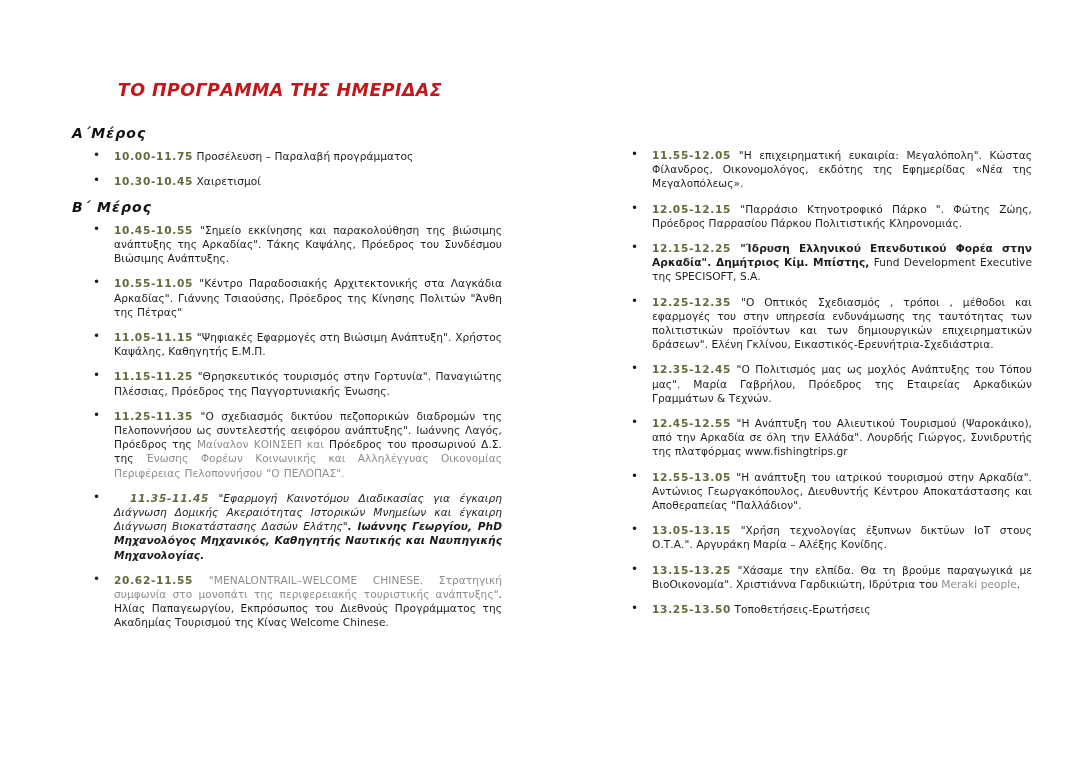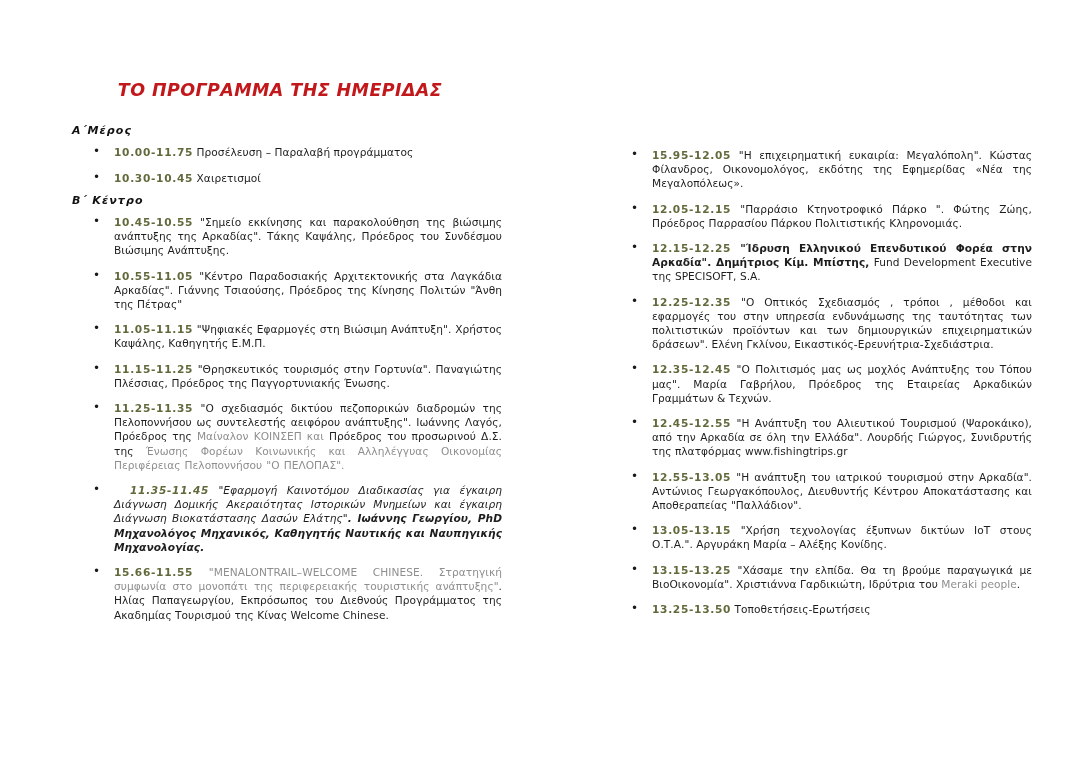--- a/index.html
+++ b/index.html
@@ -45,21 +45,21 @@
 
   
   .col {
     position: absolute;
     top: 124px;
   }
   .col-left  { left: 72px;  width: 430px; }
   .col-right { left: 610px; width: 422px; top: 148px; }
 
   .part-heading {
-    font-size: 11px;
+    font-size: 14px;
     font-weight: bold;
     font-style: italic;
     letter-spacing: 1.1px;
     color: #111111;
     margin: 0 0 7px 0;
     line-height: 1.3;
   }
   .part-heading.second { margin-top: 9px; }
 
   ul.agenda {
@@ -119,21 +119,21 @@
 
     <ul class="agenda">
       <li>
         <span class="time">10.00-11.75</span><span class="body"> Προσέλευση – Παραλαβή προγράμματος</span>
       </li>
       <li>
         <span class="time">10.30-10.45</span><span class="body">  Χαιρετισμοί</span>
       </li>
     </ul>
 
-    <h2 class="part-heading second">Β΄ Κέντρο</h2>
+    <h2 class="part-heading second">Β΄ Μέρος</h2>
 
     <ul class="agenda">
 
       <li>
         <span class="time">10.45-10.55</span><span class="body">  "Σημείο εκκίνησης και παρακολούθηση της βιώσιμης ανάπτυξης της Αρκαδίας". Τάκης Καψάλης, Πρόεδρος του Συνδέσμου Βιώσιμης Ανάπτυξης.</span>
       </li>
 
       <li>
         <span class="time">10.55-11.05</span><span class="body">  "Κέντρο Παραδοσιακής Αρχιτεκτονικής στα Λαγκάδια Αρκαδίας". Γιάννης Τσιαούσης, Πρόεδρος της Κίνησης Πολιτών "Άνθη της Πέτρας"</span>
       </li>
@@ -148,31 +148,31 @@
 
       <li class="loose">
         <span class="time">11.25-11.35</span><span class="body"> "Ο σχεδιασμός δικτύου πεζοπορικών διαδρομών της Πελοποννήσου ως συντελεστής αειφόρου ανάπτυξης". Ιωάννης Λαγός, Πρόεδρος της </span><span class="body muted">Μαίναλον ΚΟΙΝΣΕΠ και</span><span class="body"> Πρόεδρος του προσωρινού Δ.Σ. της </span><span class="body muted">Ένωσης Φορέων Κοινωνικής και Αλληλέγγυας Οικονομίας Περιφέρειας Πελοποννήσου "Ο ΠΕΛΟΠΑΣ".</span>
       </li>
 
       <li class="italic-item">
         <span class="time">11.35-11.45</span><span class="body"> "Εφαρμογή Καινοτόμου Διαδικασίας για έγκαιρη Διάγνωση Δομικής Ακεραιότητας Ιστορικών Μνημείων και έγκαιρη Διάγνωση Βιοκατάστασης Δασών Ελάτης"</span><span class="body b">. Ιωάννης Γεωργίου, PhD Μηχανολόγος Μηχανικός, Καθηγητής Ναυτικής και Ναυπηγικής Μηχανολογίας.</span>
       </li>
 
       <li>
-        <span class="time">15.66-11.55</span><span class="body muted">   "MENALONTRAIL–WELCOME CHINESE. Στρατηγική συμφωνία στο μονοπάτι της περιφερειακής τουριστικής ανάπτυξης"</span><span class="body">. Ηλίας Παπαγεωργίου, Εκπρόσωπος του Διεθνούς Προγράμματος της Ακαδημίας Τουρισμού της Κίνας Welcome Chinese.</span>
+        <span class="time">20.62-11.55</span><span class="body muted">   "MENALONTRAIL–WELCOME CHINESE. Στρατηγική συμφωνία στο μονοπάτι της περιφερειακής τουριστικής ανάπτυξης"</span><span class="body">. Ηλίας Παπαγεωργίου, Εκπρόσωπος του Διεθνούς Προγράμματος της Ακαδημίας Τουρισμού της Κίνας Welcome Chinese.</span>
       </li>
 
     </ul>
   </div>
 
   <div class="col col-right">
     <ul class="agenda">
 
       <li>
-        <span class="time">15.95-12.05</span><span class="body"> "Η επιχειρηματική ευκαιρία: Μεγαλόπολη". Κώστας Φίλανδρος, Οικονομολόγος, εκδότης της Εφημερίδας «Νέα της Μεγαλοπόλεως».</span>
+        <span class="time">11.55-12.05</span><span class="body"> "Η επιχειρηματική ευκαιρία: Μεγαλόπολη". Κώστας Φίλανδρος, Οικονομολόγος, εκδότης της Εφημερίδας «Νέα της Μεγαλοπόλεως».</span>
       </li>
 
       <li>
         <span class="time">12.05-12.15</span><span class="body"> "Παρράσιο Κτηνοτροφικό Πάρκο ". Φώτης Ζώης, Πρόεδρος Παρρασίου Πάρκου Πολιτιστικής Κληρονομιάς.</span>
       </li>
 
       <li>
         <span class="time">12.15-12.25</span><span class="body b">  "Ίδρυση Ελληνικού Επενδυτικού Φορέα στην Αρκαδία". Δημήτριος Κίμ. Μπίστης,</span><span class="body"> Fund Development Executive της SPECISOFT, S.A.</span>
       </li>
 

